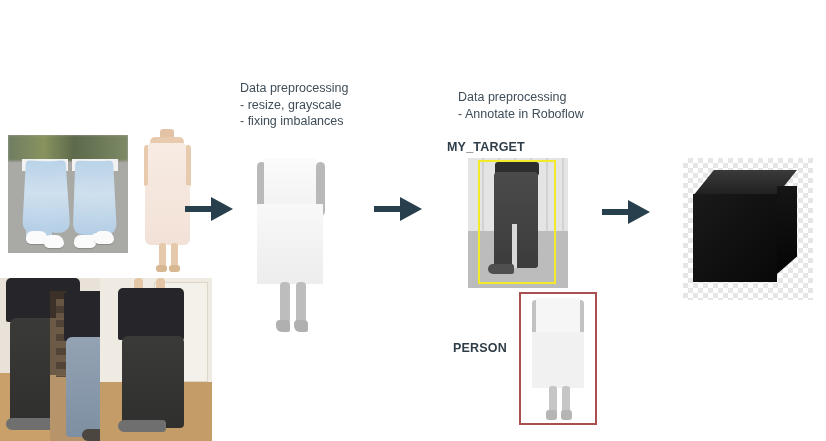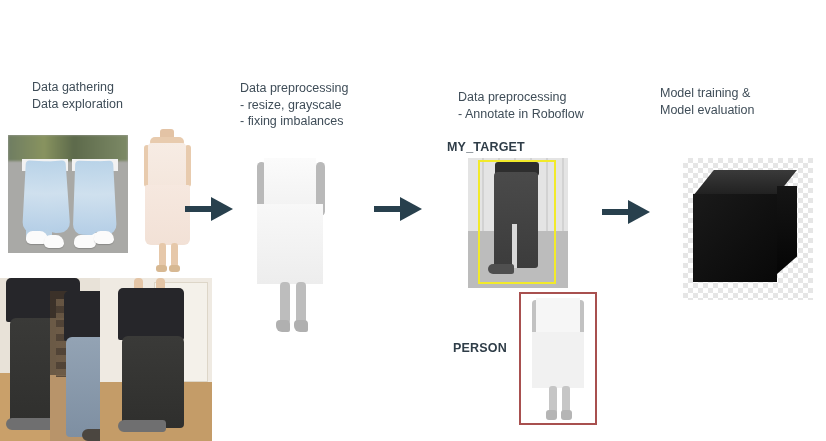--- a/index.html
+++ b/index.html
@@ -275,32 +275,28 @@
     background:linear-gradient(180deg,#151515,#050505);
     clip-path:polygon(0 0,100% 0,100% 80%,0 100%);
   }
 </style>
 </head>
 <body>
 
 <div class="slide">
 
 
-  <div class="caption cap-1">Data gathering
-Data exploration</div>
 
   <div class="caption cap-2">Data preprocessing
 - resize, grayscale
 - fixing imbalances</div>
 
   <div class="caption cap-3">Data preprocessing
 - Annotate in Roboflow</div>
 
-  <div class="caption cap-4">Model training &amp;
-Model evaluation</div>
 
   <div class="pic photo-jeans">
     <div class="topstrip"></div>
     <div class="torso t1"></div>
     <div class="torso t2"></div>
     <div class="leg l1"></div>
     <div class="leg l2"></div>
     <div class="leg l3"></div>
     <div class="leg l4"></div>
     <div class="shoe s1"></div>

